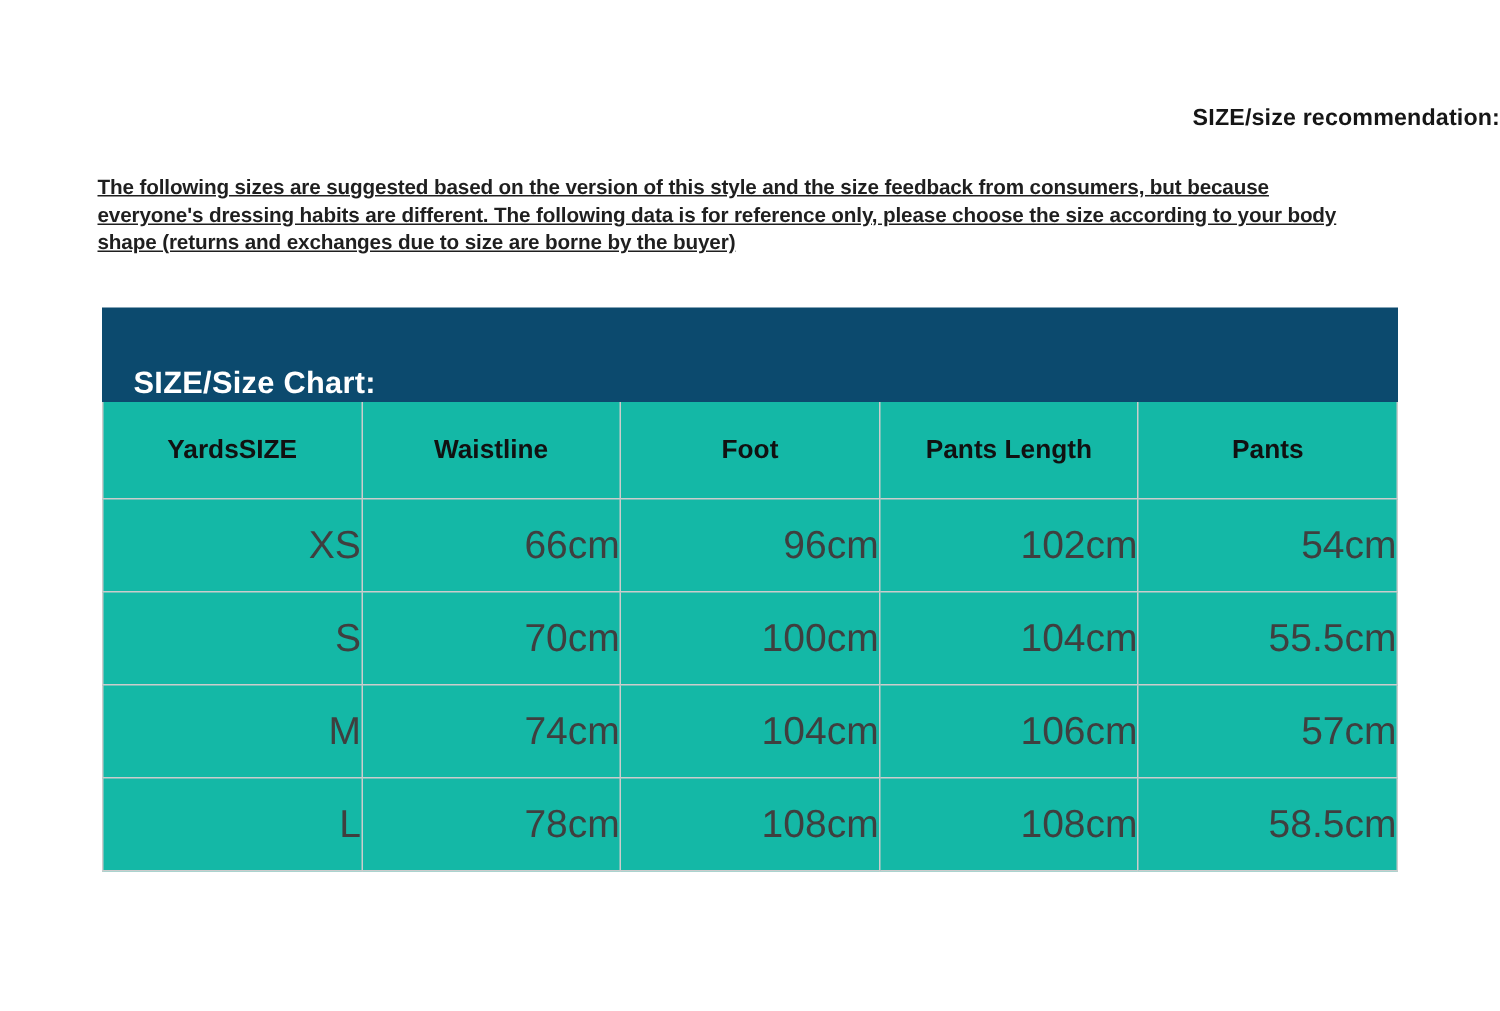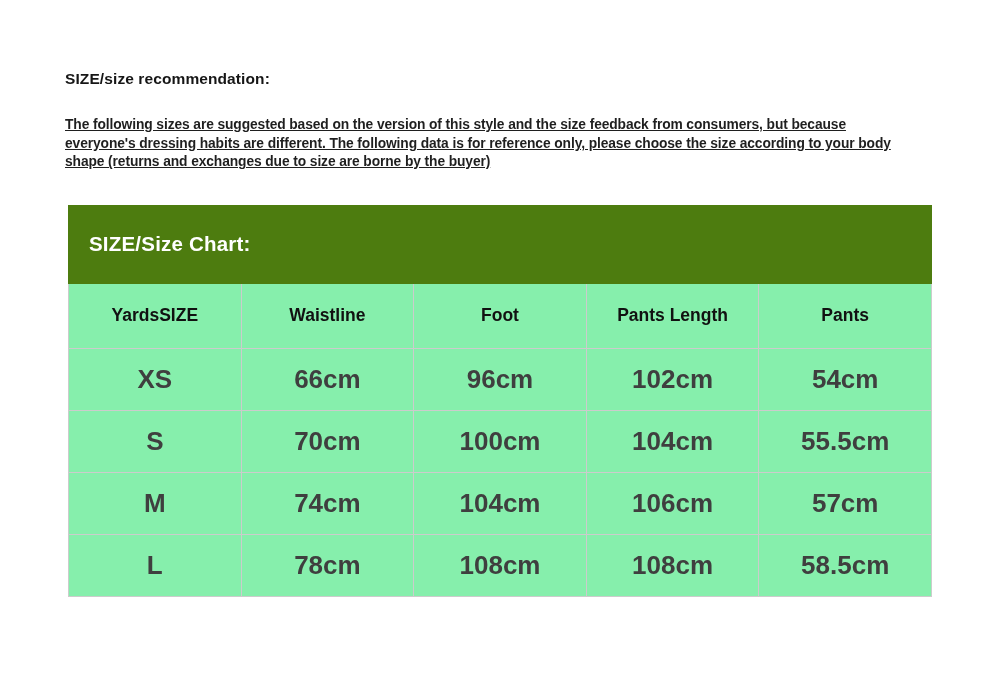--- a/index.html
+++ b/index.html
@@ -16,71 +16,72 @@
   }
   .content {
     padding: 70px 0 0 65px;
   }
   .page-title {
     font-size: 15.5px;
     font-weight: bold;
     color: #161616;
     margin: 0 0 28px 0;
     letter-spacing: 0.1px;
+    text-align: right;
   }
   .description {
     width: 838px;
     margin: 0;
     font-size: 13.8px;
     font-weight: bold;
     color: #1f1f1f;
     line-height: 18.6px;
     letter-spacing: -0.1px;
     text-decoration: underline;
   }
   .size-chart {
     margin: 33px 0 0 3px;
     width: 864px;
   }
   .chart-title-bar {
-    background: #4d7c0f;
-    height: 79px;
+    background: #0c4a6e;
+    height: 63px;
     display: flex;
-    align-items: center;
+    align-items: flex-end;
     padding-left: 21px;
     box-sizing: border-box;
   }
   .chart-title-bar .chart-title {
     color: #ffffff;
     font-size: 20.5px;
     font-weight: bold;
     letter-spacing: 0.2px;
   }
   table.size-table {
     width: 100%;
     border-collapse: collapse;
     table-layout: fixed;
-    background: #86efac;
+    background: #14b8a6;
   }
   table.size-table th {
     height: 64px;
     font-size: 17.5px;
     font-weight: bold;
     color: #111111;
     text-align: center;
     border: 1px solid #cccccc;
     border-top: none;
     padding: 0;
   }
   table.size-table td {
     height: 61px;
     font-size: 26px;
-    font-weight: bold;
+    font-weight: normal;
     color: #3f3f3f;
-    text-align: center;
+    text-align: right;
     border: 1px solid #cccccc;
     padding: 0;
   }
 </style>
 </head>
 <body>
 
 <div class="content">
 
   <h1 class="page-title">SIZE/size recommendation:</h1>

